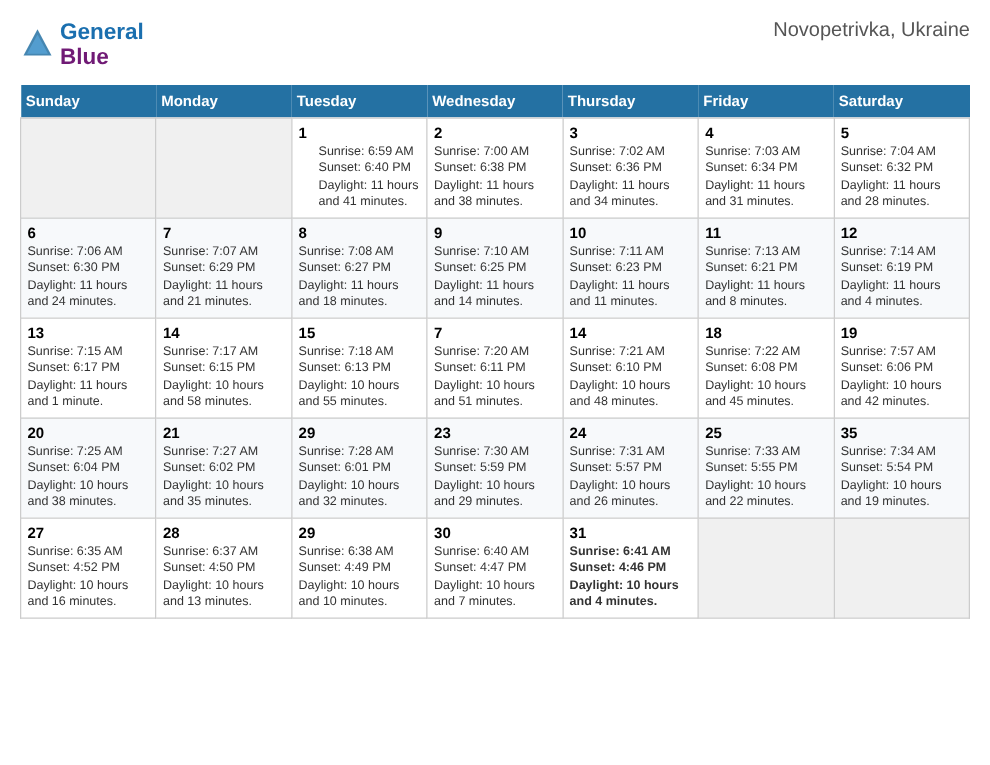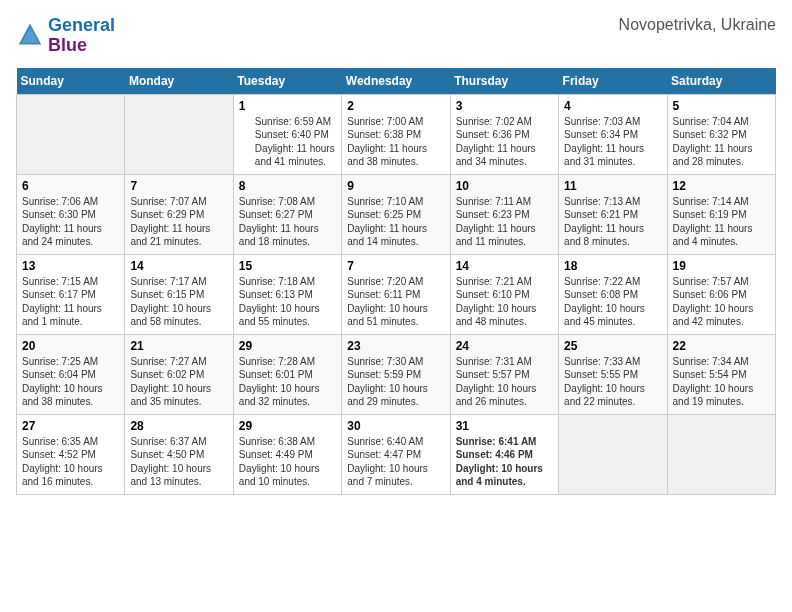--- a/index.html
+++ b/index.html
@@ -273,21 +273,21 @@
 Sunset: 5:57 PM
 Daylight: 10 hours and 26 minutes.</div>
         </td>
         <td>
           <span class="day-number">25</span>
           <div class="day-info" style="white-space: pre-line;">Sunrise: 7:33 AM
 Sunset: 5:55 PM
 Daylight: 10 hours and 22 minutes.</div>
         </td>
         <td>
-          <span class="day-number">22</span>
+          <span class="day-number">35</span>
           <div class="day-info" style="white-space: pre-line;">Sunrise: 7:34 AM
 Sunset: 5:54 PM
 Daylight: 10 hours and 19 minutes.</div>
         </td>
       </tr>
       <tr class="week-row">
         <td>
           <span class="day-number">27</span>
           <div class="day-info" style="white-space: pre-line;">Sunrise: 6:35 AM
 Sunset: 4:52 PM

